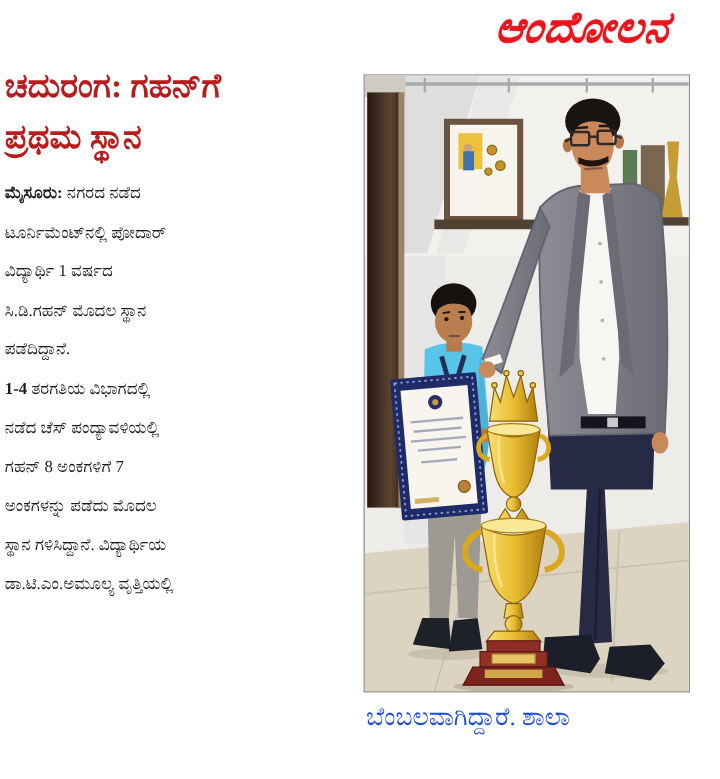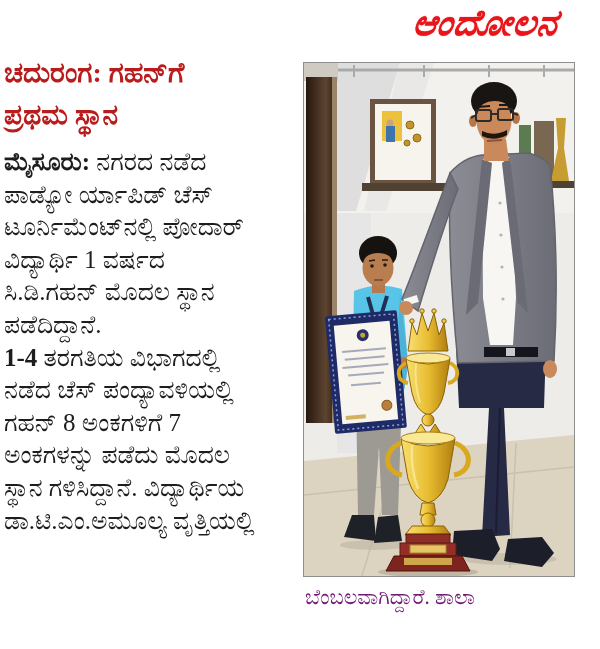--- a/index.html
+++ b/index.html
@@ -11,48 +11,47 @@
     position:absolute;top:2px;right:42px;font-size:36px;font-weight:bold;font-style:italic;
     letter-spacing:1px;transform:skewX(-6deg);white-space:nowrap;
     text-shadow:0 0 1px currentColor;
   }
   .headline{
     position:absolute;left:4px;top:52px;width:296px;
     font-size:28px;line-height:42px;font-weight:bold;color:#b91c1c;
   }
   .article-body{
     position:absolute;left:4px;top:146px;width:298px;
-    font-size:25px;line-height:32.6px;color:#1d1d1d;white-space:nowrap;
+    font-size:14px;line-height:32.6px;color:#1d1d1d;white-space:nowrap;
   }
   .article-body strong{font-weight:bold;}
   .photo-frame{
     position:absolute;left:303px;top:62px;width:270px;height:513px;
     border:1px solid #8e8e8e;background:#edece8;box-sizing:content-box;
   }
   .photo-frame svg{display:block;width:270px;height:513px;}
   .caption{
     position:absolute;left:305px;top:581px;width:292px;
-    font-size:21px;line-height:32.5px;color:#701a75;white-space:nowrap;
+    font-size:21px;line-height:32.5px;color:#1d4ed8;white-space:nowrap;
   }
 </style>
 </head>
 <body>
 
 <div class="page">
 
   <div class="masthead" style="color:#e8151b;">ಆಂದೋಲನ</div>
 
   <div class="headline">
     <div>ಚದುರಂಗ: ಗಹನ್‌ಗೆ</div>
     <div>ಪ್ರಥಮ ಸ್ಥಾನ</div>
   </div>
 
   <div class="article-body">
       <div><strong>ಮೈಸೂರು:</strong> ನಗರದ ನಡೆದ</div>
-      <div>ಪಾಡ್ಯೋ ರ್ಯಾಪಿಡ್ ಚೆಸ್</div>
       <div>ಟೂರ್ನಿಮೆಂಟ್‌ನಲ್ಲಿ ಪೋದಾರ್</div>
       <div>ವಿದ್ಯಾರ್ಥಿ 1 ವರ್ಷದ</div>
       <div>ಸಿ.ಡಿ.ಗಹನ್ ಮೊದಲ ಸ್ಥಾನ</div>
       <div>ಪಡೆದಿದ್ದಾನೆ.</div>
       <div><strong>1-4</strong> ತರಗತಿಯ ವಿಭಾಗದಲ್ಲಿ</div>
       <div>ನಡೆದ ಚೆಸ್ ಪಂದ್ಯಾವಳಿಯಲ್ಲಿ</div>
       <div>ಗಹನ್ 8 ಅಂಕಗಳಿಗೆ 7</div>
       <div>ಅಂಕಗಳನ್ನು ಪಡೆದು ಮೊದಲ</div>
       <div>ಸ್ಥಾನ ಗಳಿಸಿದ್ದಾನೆ. ವಿದ್ಯಾರ್ಥಿಯ</div>
       <div>ಡಾ.ಟಿ.ಎಂ.ಅಮೂಲ್ಯ ವೃತ್ತಿಯಲ್ಲಿ</div>

